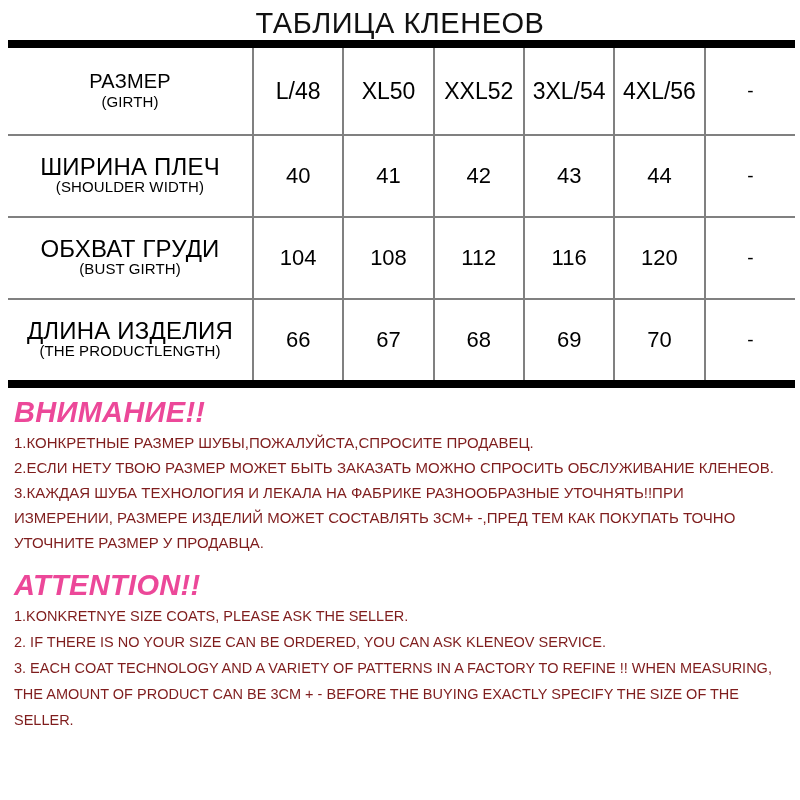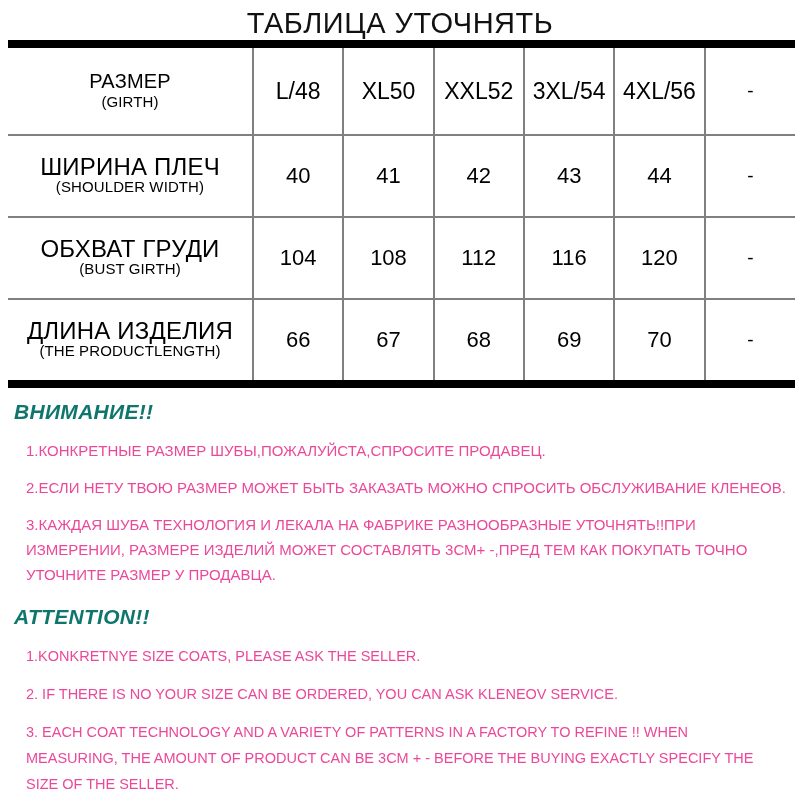--- a/index.html
+++ b/index.html
@@ -102,51 +102,51 @@
 
   .row-header td { height: 76px; }
   .row-body td { height: 70px; }
 
   
   .notice {
     margin: 0;
     padding: 10px 14px 0 14px;
   }
   .notice-head {
-    color: #0f766e;
+    color: #ec4899;
     font-weight: bold;
     font-style: italic;
-    font-size: 21px;
+    font-size: 29px;
     line-height: 28px;
     letter-spacing: 0.3px;
     margin: 0 0 4px 0;
   }
   .notice-head.en {
     margin-top: 16px;
   }
   .notice-line {
-    color: #ec4899;
+    color: #7f1d1d;
     font-size: 15px;
     line-height: 25px;
     letter-spacing: 0px;
-    margin: 12px;
+    margin: 0;
     white-space: nowrap;
   }
   .notice-line.wrap {
     white-space: normal;
   }
   .notice-line.en {
     font-size: 14.5px;
     line-height: 26px;
   }
 </style>
 </head>
 <body>
 
-<div class="title">ТАБЛИЦА УТОЧНЯТЬ</div>
+<div class="title">ТАБЛИЦА КЛЕНЕОВ</div>
 
 <div class="table-wrap">
 
   <div class="rule-black"></div>
 
   <table class="size-table">
     <tbody>
 
       <tr class="row-header">
         <td class="label-cell header">

